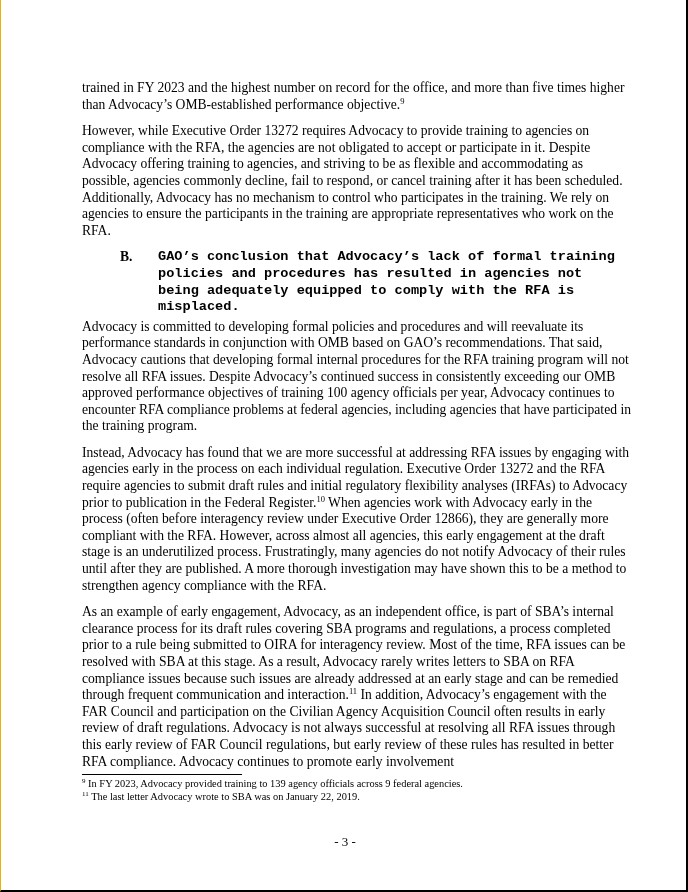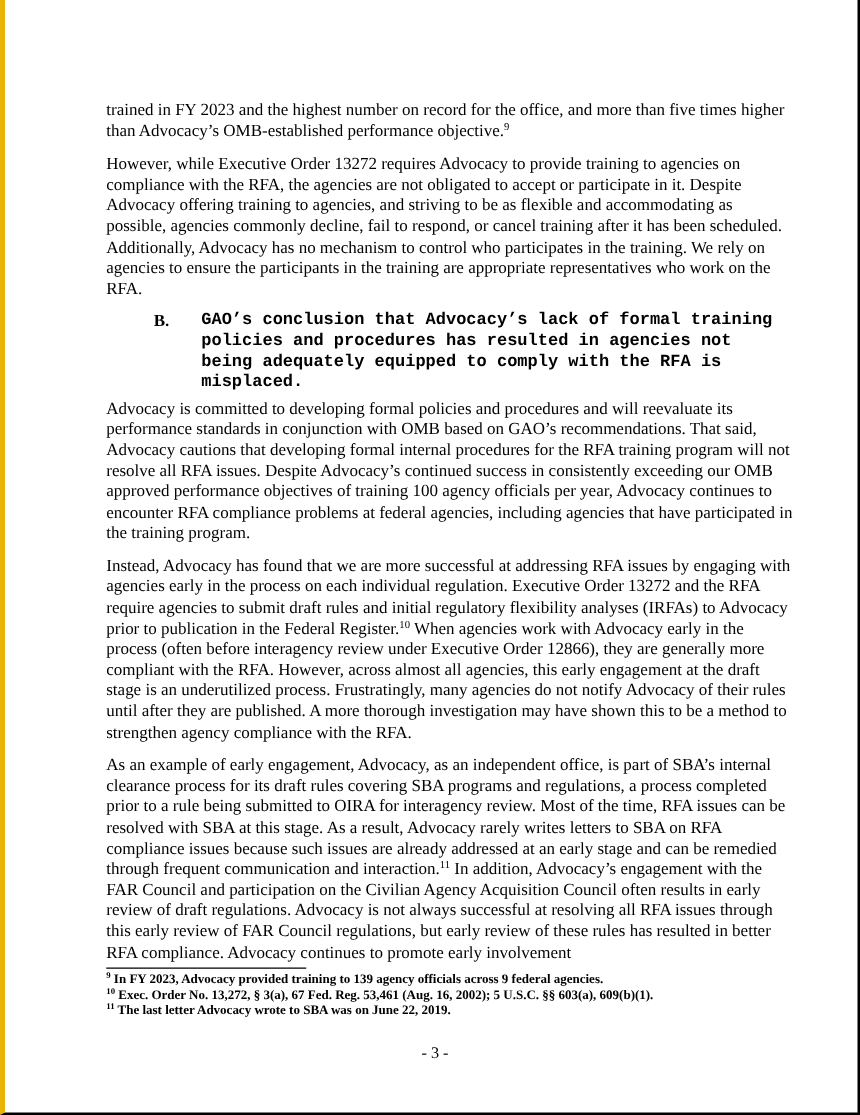--- a/index.html
+++ b/index.html
@@ -10,21 +10,21 @@
     body {
       width: 688px;
       height: 892px;
       overflow: hidden;
     }
     .page {
       position: relative;
       width: 688px;
       height: 892px;
       box-sizing: border-box;
-      border-left: 4px solid #eab308;
+      border-left: 1px solid #eab308;
       border-right: 2px solid #000;
       border-bottom: 2px solid #000;
       background: #fff;
       font-family: "Liberation Serif", "DejaVu Serif", serif;
       color: #000;
     }
     .content {
       position: absolute;
       left: 81px;
       top: 80px;
@@ -68,21 +68,20 @@
     .footnotes {
       position: absolute;
       left: 81px;
       top: 778px;
       width: 560px;
       font-size: 10.4px;
       line-height: 12.7px;
     }
     .footnotes div {
       white-space: nowrap;
-      font-weight: bold;
     }
     .footnotes sup {
       font-size: 7px;
       vertical-align: 4px;
     }
     .page-number {
       position: absolute;
       left: 0;
       width: 688px;
       top: 834px;
@@ -110,18 +109,17 @@
     <p><span>Instead, Advocacy has found that we are more successful at addressing RFA issues by engaging with agencies early in the process on each individual regulation. Executive Order 13272 and the RFA require agencies to submit draft rules and initial regulatory flexibility analyses (IRFAs) to Advocacy prior to publication in the Federal Register.</span><sup>10</sup><span> When agencies work with Advocacy early in the process (often before interagency review under Executive Order 12866), they are generally more compliant with the RFA. However, across almost all agencies, this early engagement at the draft stage is an underutilized process. Frustratingly, many agencies do not notify Advocacy of their rules until after they are published. A more thorough investigation may have shown this to be a method to strengthen agency compliance with the RFA.</span></p>
 
     <p><span>As an example of early engagement, Advocacy, as an independent office, is part of SBA’s internal clearance process for its draft rules covering SBA programs and regulations, a process completed prior to a rule being submitted to OIRA for interagency review. Most of the time, RFA issues can be resolved with SBA at this stage. As a result, Advocacy rarely writes letters to SBA on RFA compliance issues because such issues are already addressed at an early stage and can be remedied through frequent communication and interaction.</span><sup>11</sup><span> In addition, Advocacy’s engagement with the FAR Council and participation on the Civilian Agency Acquisition Council often results in early review of draft regulations. Advocacy is not always successful at resolving all RFA issues through this early review of FAR Council regulations, but early review of these rules has resulted in better RFA compliance. Advocacy continues to promote early involvement</span></p>
 
   </div>
 
   <div class="footnote-rule"></div>
 
   <div class="footnotes">
     <div><sup>9</sup><span> In FY 2023, Advocacy provided training to 139 agency officials across 9 federal agencies.</span></div>
-    <div><sup>10</sup><span> Exec. Order No. 13,272, § 3(a), 67 Fed. Reg. 53,461 (Aug. 16, 2002); 5 U.S.C. §§ 603(a), 609(b)(1).</span></div>
-    <div><sup>11</sup><span> The last letter Advocacy wrote to SBA was on June 22, 2019.</span></div>
+    <div><sup>11</sup><span> The last letter Advocacy wrote to SBA was on January 22, 2019.</span></div>
   </div>
 
   <div class="page-number">- 3 -</div>
 </div>
 
 </body></html>

